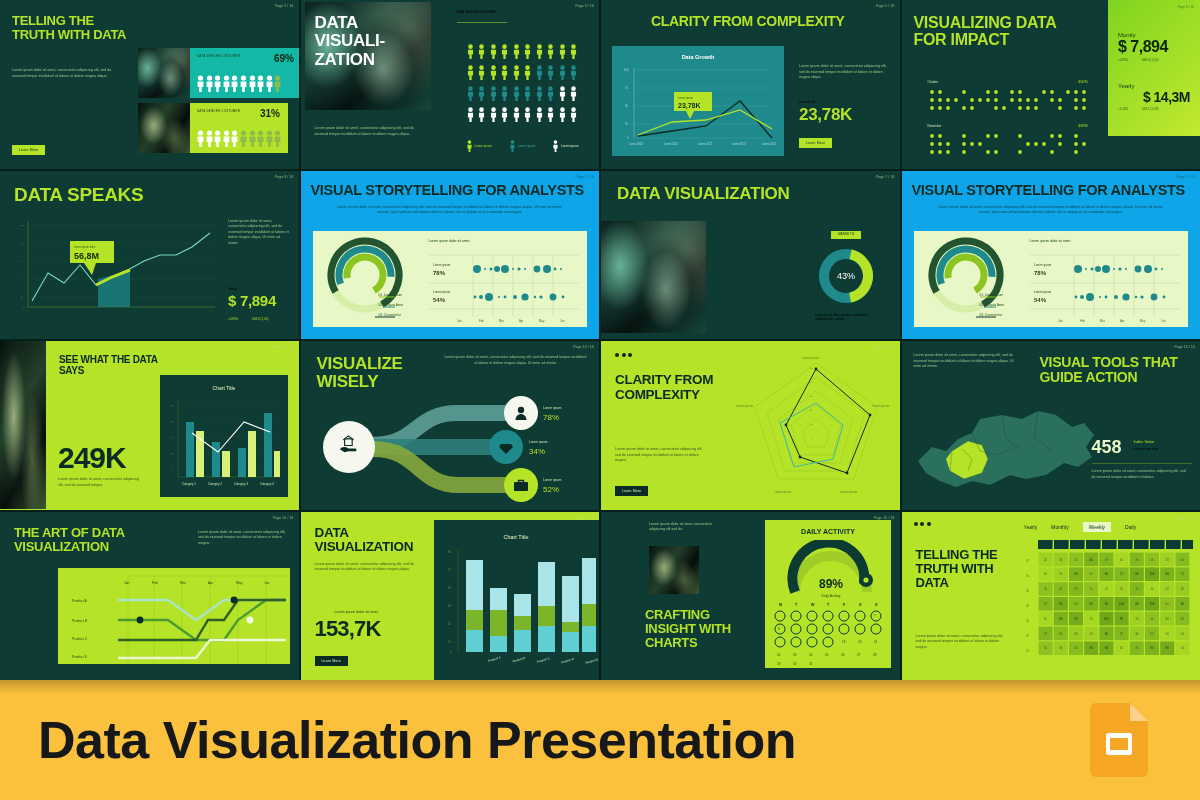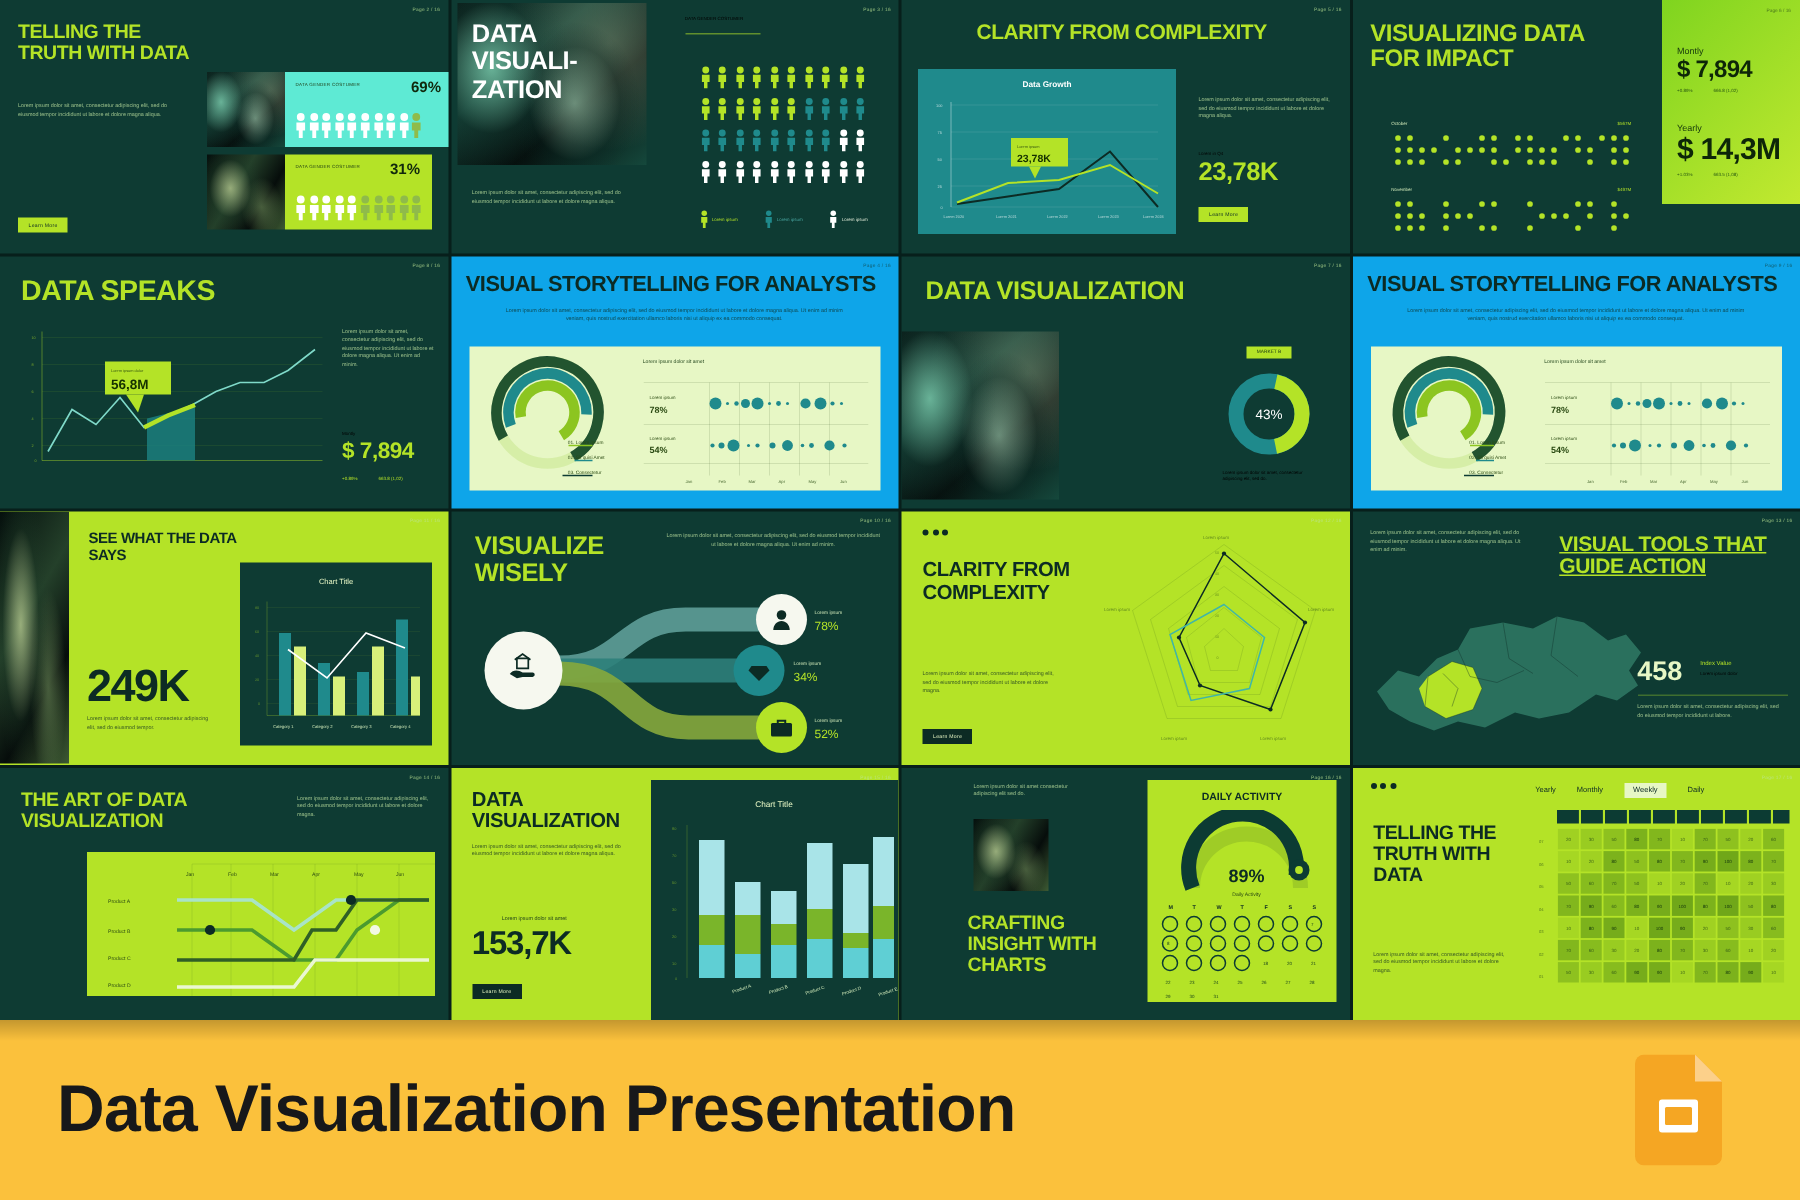--- a/index.html
+++ b/index.html
@@ -67,21 +67,21 @@
   }
   .row-people { display:flex; gap:1.6px; }
 
   
   .banner {
     position:absolute; left:0; top:680px; width:1200px; height:120px;
     background:#fbc13c;
   }
   .banner-title {
     position:absolute; left:38px; top:50%; transform:translateY(-50%);
-    font-size:44px; font-weight:700; color:#17181a; letter-spacing:-.5px;
+    font-size:52px; font-weight:700; color:#17181a; letter-spacing:-.5px;
   }
   .slides-icon {
     position:absolute; right:52px; top:50%; transform:translateY(-50%);
     width:58px; height:74px;
   }
   .banner-shadow{
     position:absolute; left:0; top:680px; width:1200px; height:14px;
     background:linear-gradient(to bottom, rgba(0,0,0,.22), rgba(0,0,0,0));
     pointer-events:none;
   }
@@ -95,21 +95,21 @@
 
   <div class="grid">
 
     <div class="slide s-dark">
       <div class="pageno">Page 2 / 16</div>
       <div style="position:absolute;left:12px;top:14px;width:120px;font-size:13px;" class="h-lime">TELLING THE TRUTH WITH DATA</div>
       <div style="position:absolute;left:12px;top:68px;width:110px;" class="body-s">Lorem ipsum dolor sit amet, consectetur adipiscing elit, sed do eiusmod tempor incididunt ut labore et dolore magna aliqua.</div>
       <div class="btn-lime" style="position:absolute;left:12px;bottom:14px;">Learn More</div>
 
       <div style="position:absolute;left:138px;top:48px;width:52px;height:50px;" class="abs3d"></div>
-      <div style="position:absolute;left:190px;top:48px;width:112px;height:50px;background:#5eead4;padding:6px 7px;">
+      <div style="position:absolute;left:190px;top:48px;width:112px;height:50px;background:#14b8a6;padding:6px 7px;">
         <div class="tiny" style="color:#1d3b13;letter-spacing:.2px;line-height:1.4;">DATA GENDER COSTUMER</div>
         <div style="position:absolute;right:8px;top:5px;font-size:10px;font-weight:700;color:#10280c;">69%</div>
         <div class="row-people" style="position:absolute;left:7px;bottom:6px;">
           <svg width="7" height="17" viewBox="0 0 7 17">
               <circle cx="3.5" cy="3" r="2.6" fill="#fff"></circle>
               <path d="M0.6 6.6h5.8v5.4H4.8V17H2.2v-5H0.6z" fill="#fff"></path>
             </svg>
           <svg width="7" height="17" viewBox="0 0 7 17">
               <circle cx="3.5" cy="3" r="2.6" fill="#fff"></circle>
               <path d="M0.6 6.6h5.8v5.4H4.8V17H2.2v-5H0.6z" fill="#fff"></path>
@@ -547,21 +547,21 @@
         <div style="margin-top:22px;">
           <div style="font-size:6px;color:#16380c;">Montly</div>
           <div style="font-size:16px;font-weight:700;color:#0d2608;letter-spacing:-.5px;">$ 7,894</div>
           <div style="display:flex;gap:14px;margin-top:2px;">
             <span class="tiny" style="color:#2a5a12;">+0.89%</span>
             <span class="tiny" style="color:#2a5a12;">666.8 (1,02)</span>
           </div>
         </div>
         <div style="margin-top:20px;">
           <div style="font-size:6px;color:#16380c;">Yearly</div>
-          <div style="font-size:20px;font-weight:700;color:#0d2608;letter-spacing:-.5px;">$ 14,3M</div>
+          <div style="font-size:14px;font-weight:700;color:#0d2608;letter-spacing:-.5px;text-align:right;">$ 14,3M</div>
           <div style="display:flex;gap:14px;margin-top:2px;">
             <span class="tiny" style="color:#2a5a12;">+1.03%</span>
             <span class="tiny" style="color:#2a5a12;">663.5 (1,08)</span>
           </div>
         </div>
       </div>
     </div>
 
     <div class="slide s-dark">
       <div class="pageno">Page 8 / 16</div>
@@ -919,21 +919,21 @@
           <text x="74" y="64">20</text>
             <text x="74" y="78">10</text>
             <text x="75" y="92">0</text>
         </g>
       </svg>
     </div>
 
     <div class="slide s-dark">
       <div class="pageno">Page 13 / 16</div>
       <div style="position:absolute;left:12px;top:12px;width:104px;" class="body-s">Lorem ipsum dolor sit amet, consectetur adipiscing elit, sed do eiusmod tempor incididunt ut labore et dolore magna aliqua. Ut enim ad minim.</div>
-      <div style="position:absolute;left:138px;top:14px;width:150px;font-size:14px;text-decoration:underline;" class="h-lime">VISUAL TOOLS THAT GUIDE ACTION</div>
+      <div style="position:absolute;left:138px;top:14px;width:150px;font-size:14px;" class="h-lime">VISUAL TOOLS THAT GUIDE ACTION</div>
 
       <svg width="200" height="110" viewBox="0 0 200 110" style="position:absolute;left:4px;top:48px;">
         <path d="M12 72 L26 58 L40 62 L52 50 L66 44 L74 30 L96 26 L116 30 L132 22 L150 26 L166 38 L178 34
                  L188 46 L180 58 L186 68 L172 78 L158 74 L140 86 L120 90 L104 86 L84 96 L66 92 L50 98
                  L34 92 L20 84 Z" fill="#2f7a65" opacity=".85"></path>
         <path d="M46 62 L62 52 L76 56 L82 70 L76 84 L58 90 L44 82 L40 70 Z" fill="#b4e327"></path>
         <g stroke="rgba(12,43,36,.5)" stroke-width="0.5" fill="none">
           <path d="M66 44 L74 62 L92 66 L110 58"></path>
             <path d="M96 26 L100 50 L116 60"></path>
           <path d="M132 22 L128 48 L146 62"></path>

